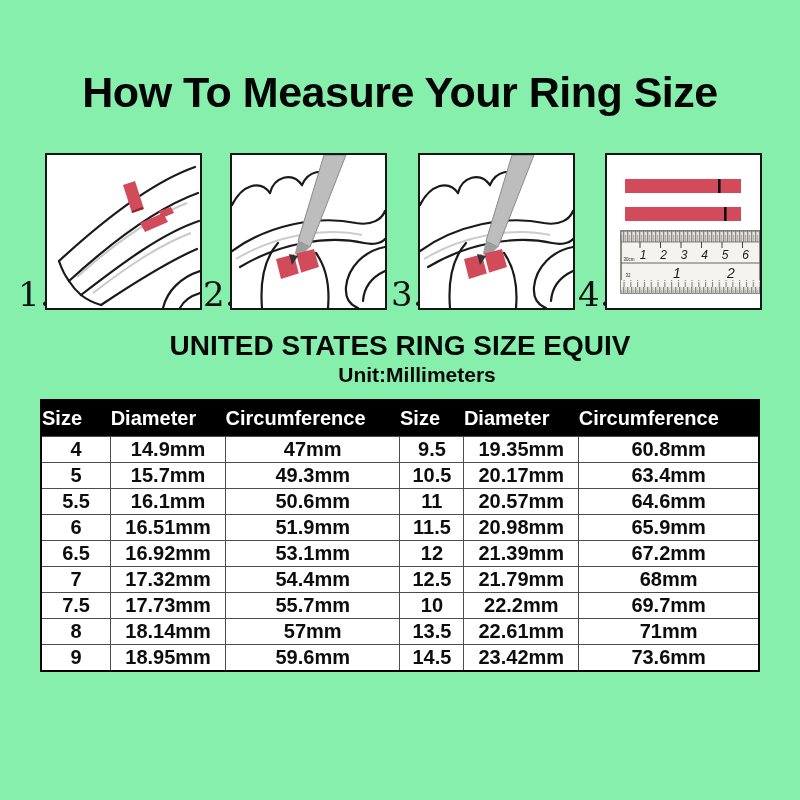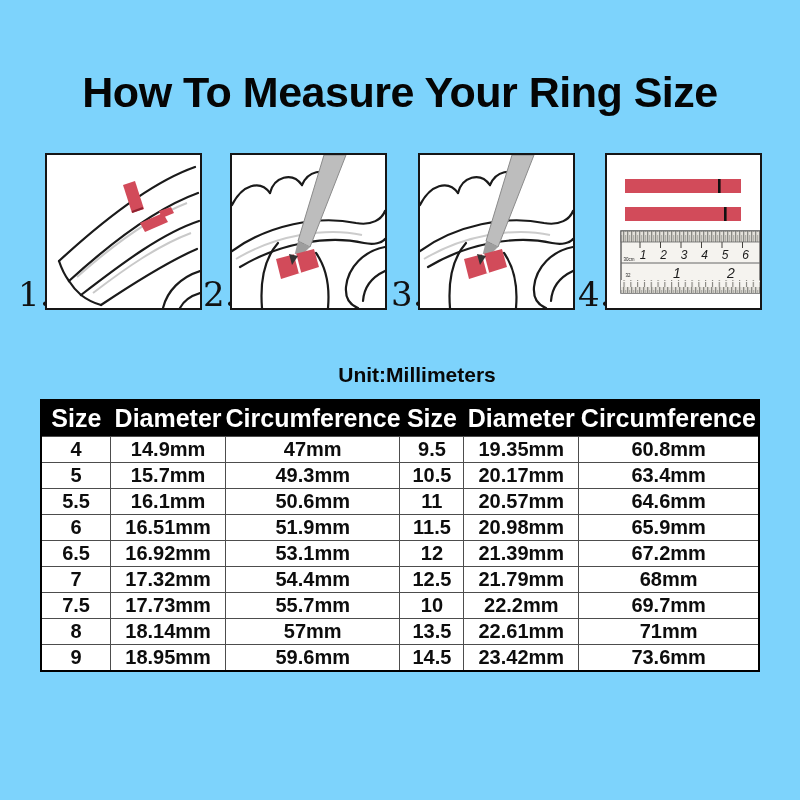--- a/index.html
+++ b/index.html
@@ -1,17 +1,17 @@
 <!DOCTYPE html>
 <html><head>
 <meta charset="utf-8">
 <style>
   html,body{margin:0;padding:0;background:#fff;}
   .canvas{
-    position:relative;width:800px;height:800px;background:#7dd3fc;
+    position:relative;width:800px;height:800px;background:#86efac;
     font-family:"Liberation Sans",sans-serif;overflow:hidden;color:#0d0d0d;
   }
   .page-title{
     position:absolute;top:68px;left:0;width:800px;text-align:center;
     font-size:43px;font-weight:700;letter-spacing:-0.5px;color:#050505;margin:0;
   }
   .step-box{
     position:absolute;width:157px;height:157px;border:2px solid #161616;
     box-sizing:border-box;background:#fff;
   }
@@ -26,22 +26,22 @@
   }
   .unit-label{
     position:absolute;top:363px;left:0;width:800px;text-align:center;margin:0;
     font-size:21px;font-weight:700;color:#080808;padding-left:17px;
   }
   table.ring-table{
     position:absolute;left:40px;top:399px;width:720px;border-collapse:collapse;
     table-layout:fixed;border:2px solid #000;
   }
   table.ring-table thead th{
-    background:#000;color:#fff;font-size:25px;font-weight:700;height:35px;
-    padding:0;border:none;text-align:center;
+    background:#000;color:#fff;font-size:20px;font-weight:700;height:35px;
+    padding:0;border:none;text-align:left;
   }
   table.ring-table tbody td{
     border:1px solid #4d4d4d;text-align:center;font-size:20px;font-weight:700;
     color:#0d0d0d;height:25px;padding:0;background:#fff;line-height:25px;
   }
 </style>
 </head>
 <body>
 
 <div class="canvas">
@@ -179,20 +179,21 @@
           <text x="70" y="123">1</text>
           <text x="124" y="123">2</text>
           <text x="21" y="122" font-size="4.5" font-style="normal">32</text>
         </g>
         <rect x="14" y="125" width="139" height="7" fill="url(#halfTicks)"></rect>
         <rect x="14" y="132" width="139" height="6" fill="url(#hatchA)"></rect>
       </g>
     </svg>
   </div>
 
+  <h2 class="section-title">UNITED STATES RING SIZE EQUIV</h2>
   <h3 class="unit-label">Unit:Millimeters</h3>
 
   <table class="ring-table">
     <colgroup>
       <col style="width:9.7%">
         <col style="width:16%">
         <col style="width:24.3%">
       <col style="width:8.9%">
         <col style="width:16%">
         <col style="width:25.1%">

